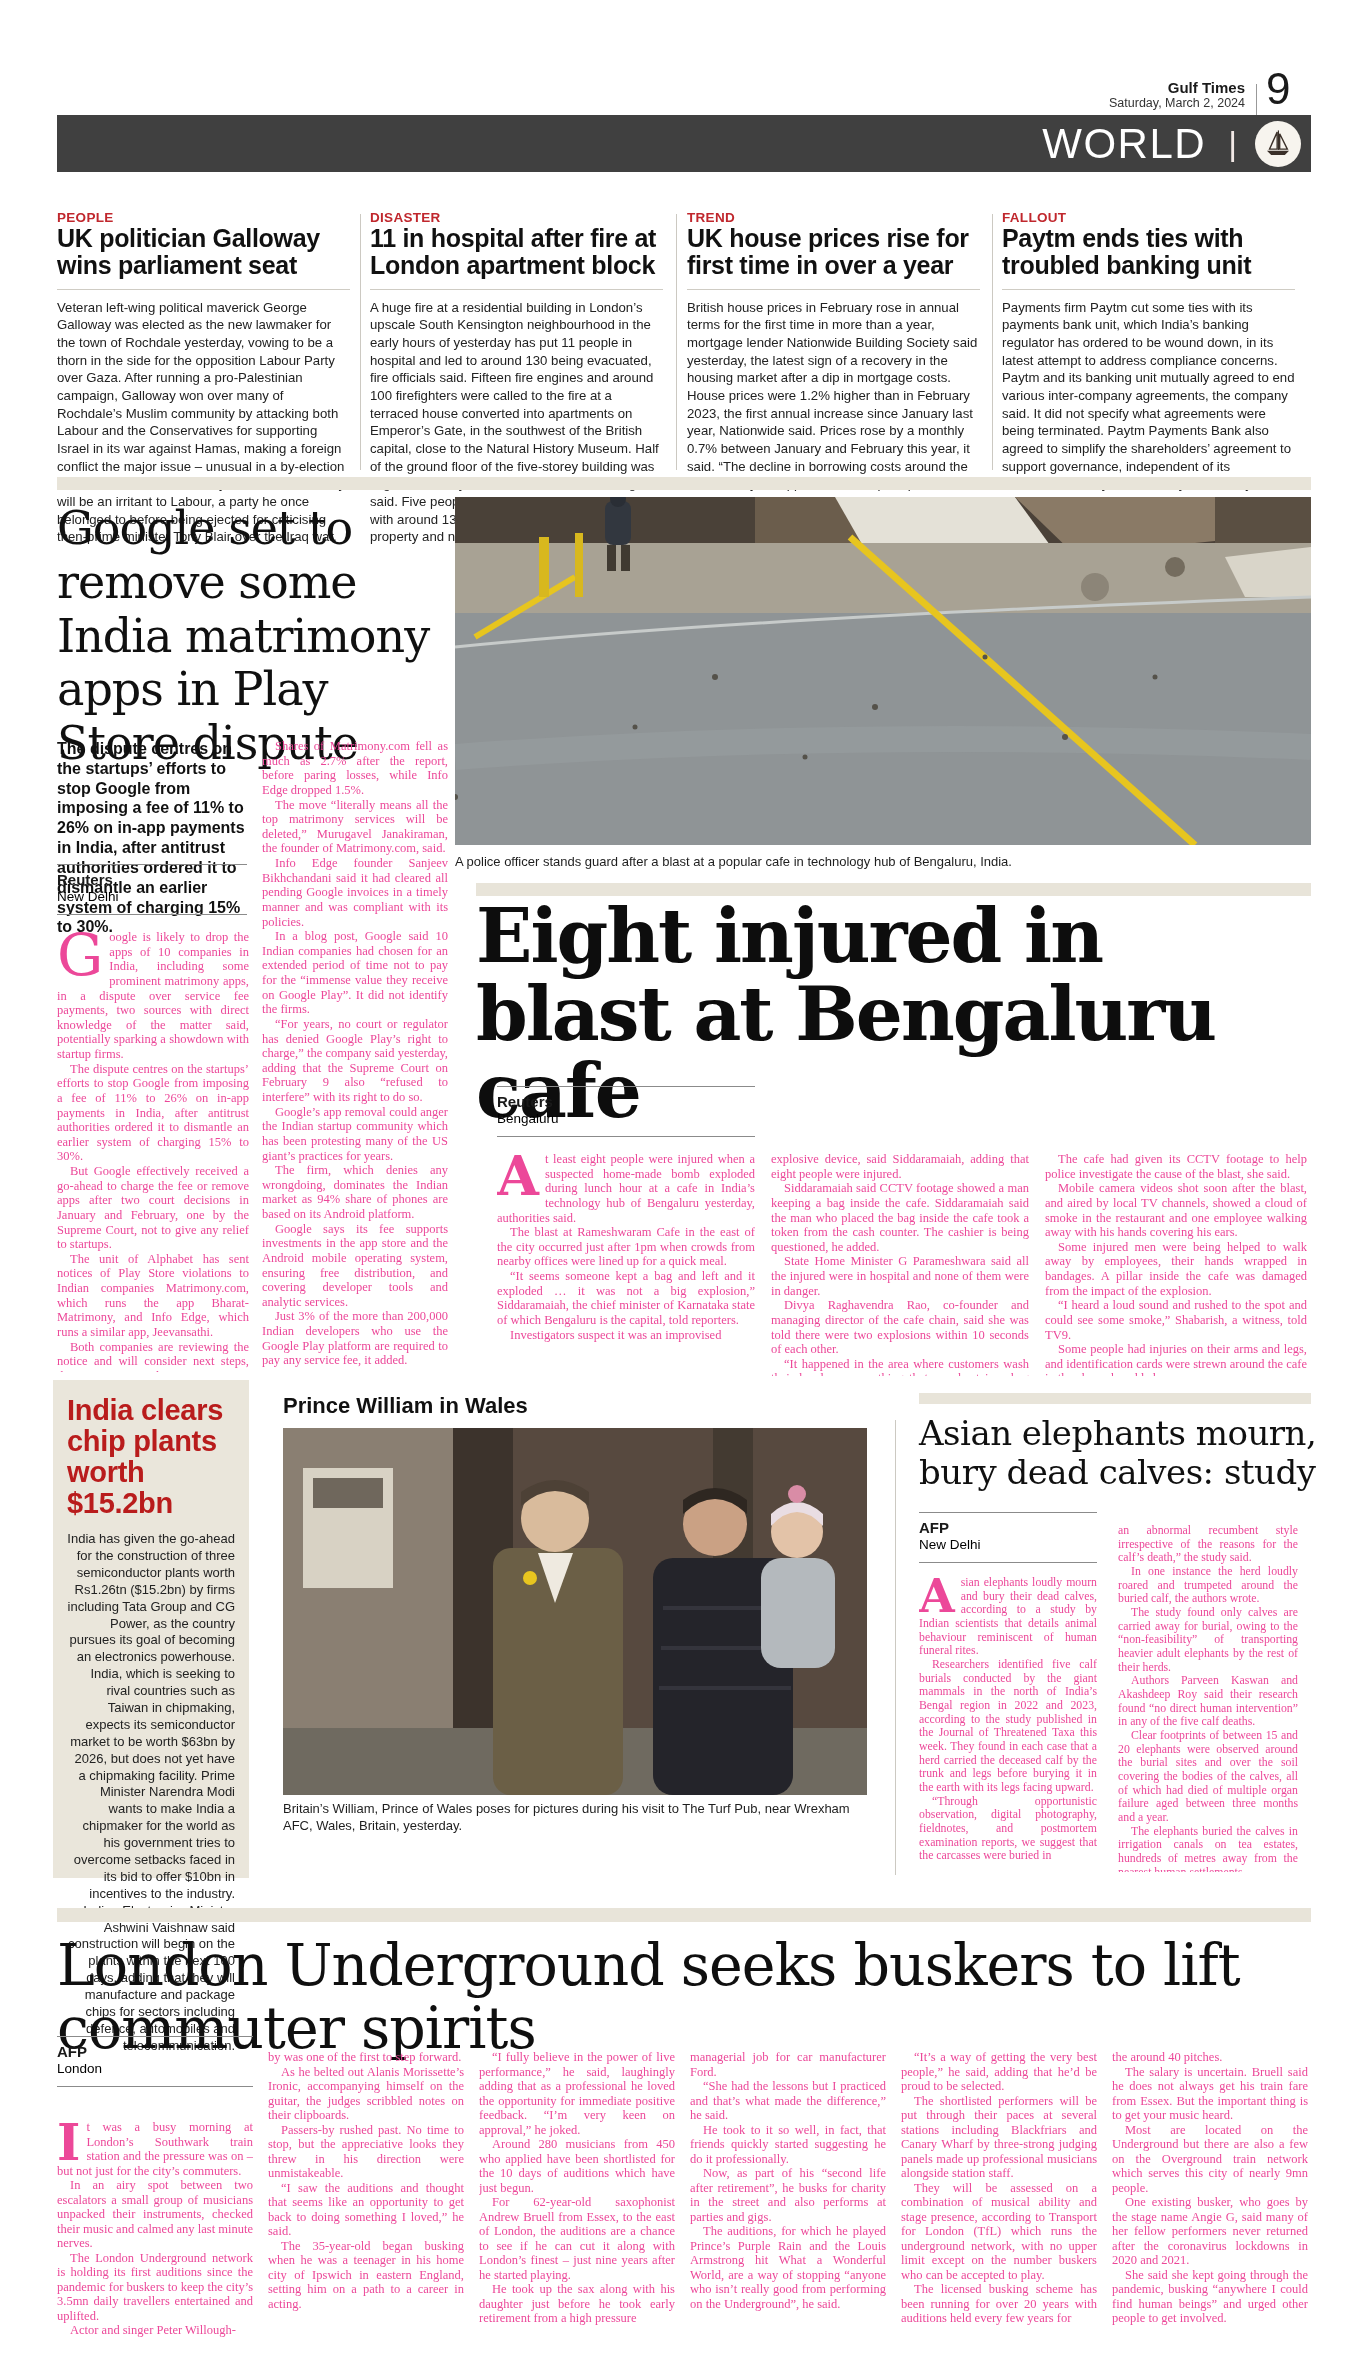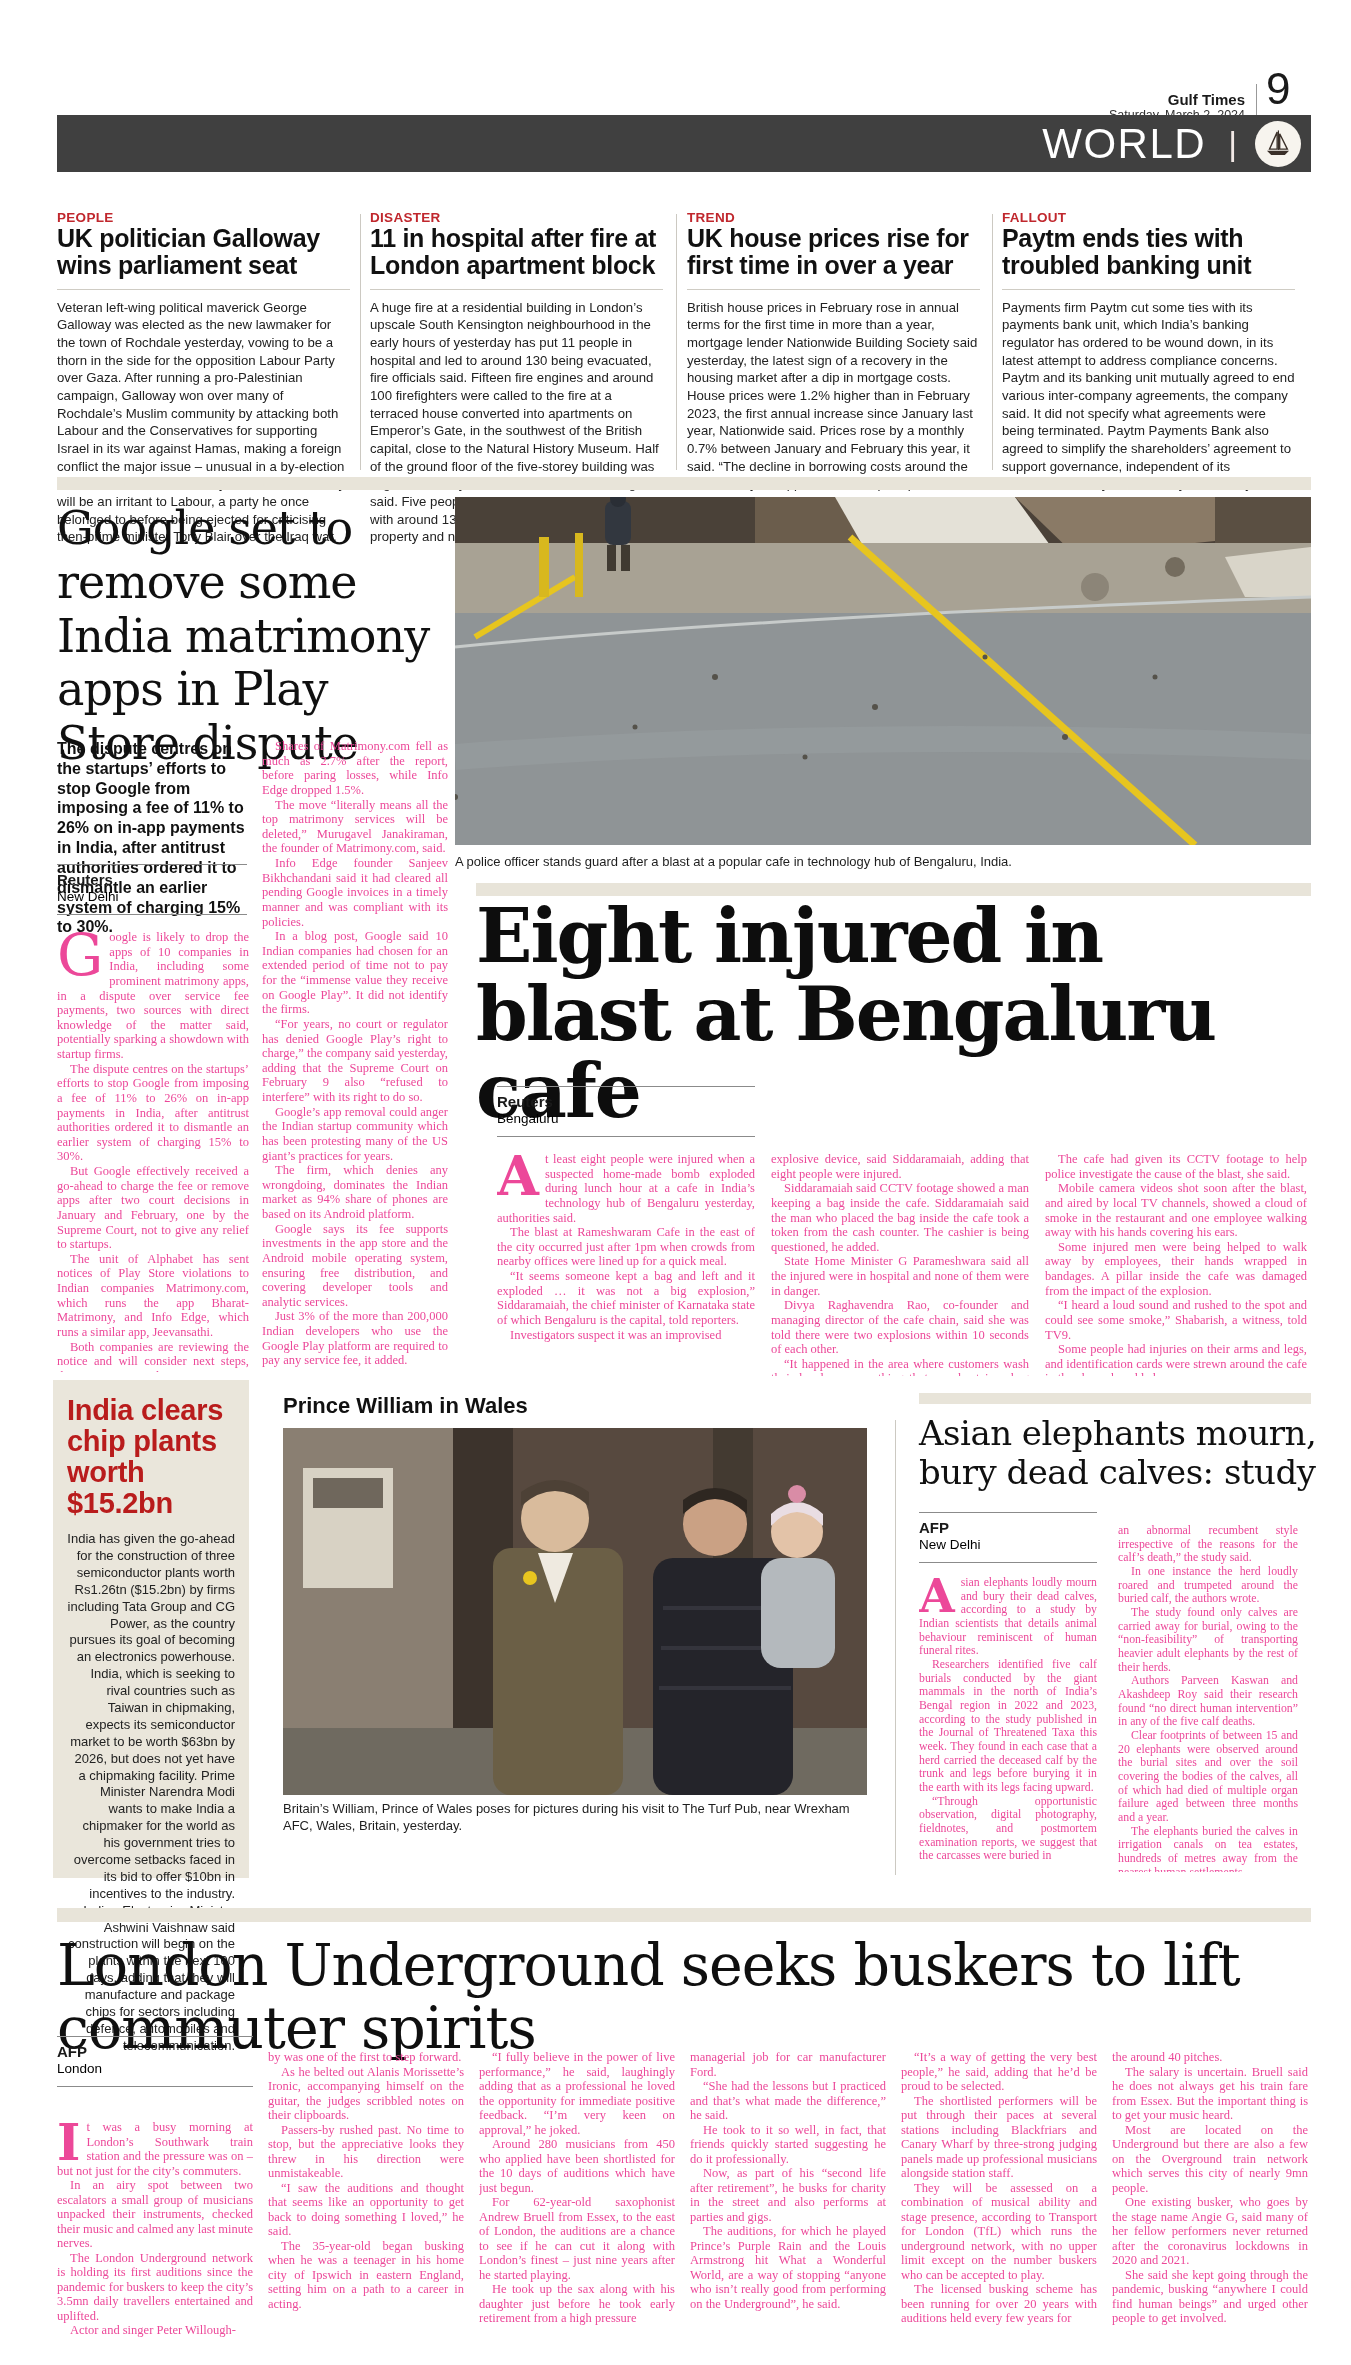--- a/index.html
+++ b/index.html
@@ -1,20 +1,20 @@
 <!DOCTYPE html>
 <html><head>
 <meta charset="utf-8">
 <style>
   html,body{margin:0;padding:0;background:#ffffff;}
   body{width:1351px;height:2365px;position:relative;font-family:"Liberation Sans",sans-serif;color:#1a1a1a;}
   .abs{position:absolute;}
   .serif{font-family:"DejaVu Serif","Liberation Serif",serif;}
   
-  .mast-text{right:106px;top:91px;text-align:right;line-height:1.15;}
+  .mast-text{right:106px;top:79px;text-align:right;line-height:1.15;}
   .mast-paper{font-size:15px;font-weight:bold;}
   .mast-date{font-size:12.5px;color:#333;}
   .mast-bar{left:1256px;top:84px;width:1px;height:38px;background:#999;}
   .mast-page{left:1266px;top:64px;font-size:44px;color:#1a1a1a;}
   .banner{left:57px;top:115px;width:1254px;height:57px;background:#404040;display:flex;align-items:center;justify-content:flex-end;padding-right:10px;box-sizing:border-box;}
   .banner-title{color:#fff;font-size:42px;letter-spacing:1.5px;font-weight:normal;}
   .banner-sep{color:#f2e9e6;font-size:34px;font-weight:200;margin:0 18px 0 22px;}
   .banner-circle{width:46px;height:46px;border-radius:50%;background:#f7f4ee;display:flex;align-items:center;justify-content:center;}
   
   .brief{top:210px;width:293px;}

